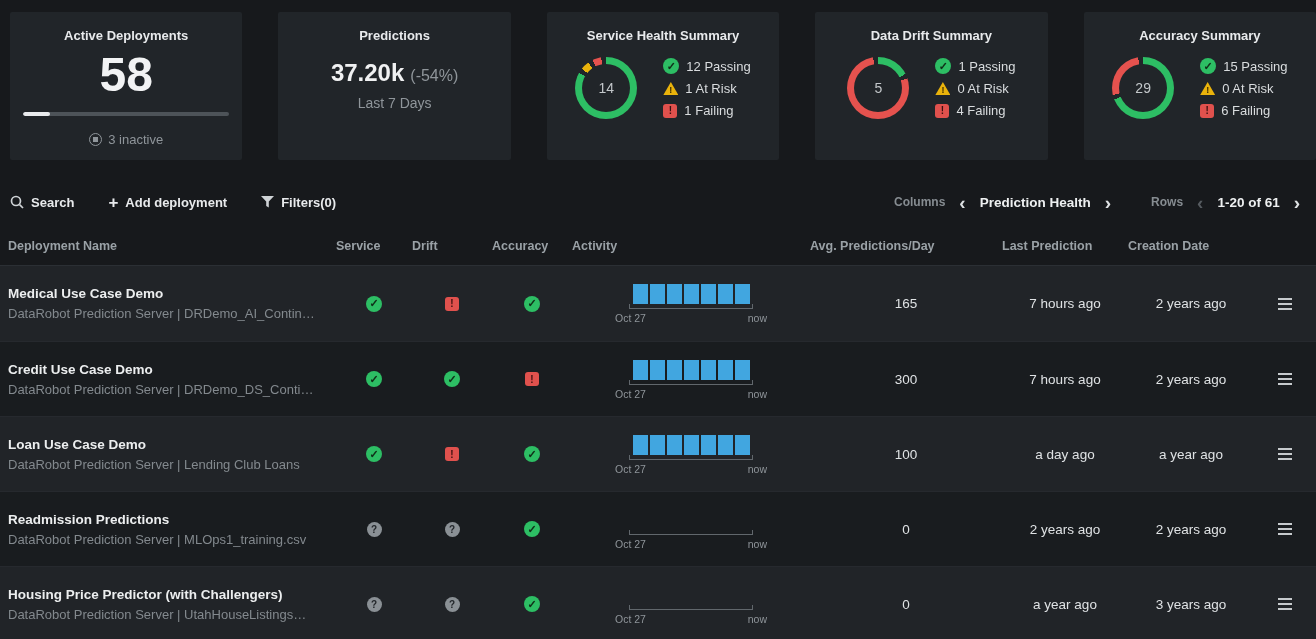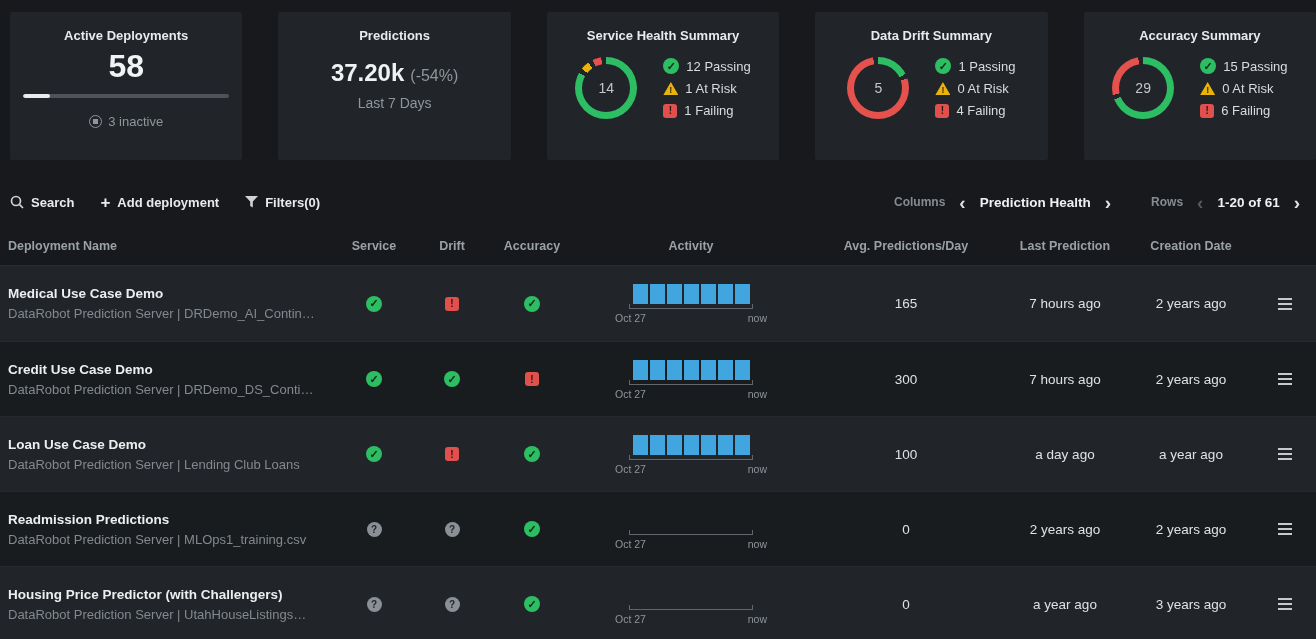--- a/index.html
+++ b/index.html
@@ -10,21 +10,21 @@
     color:#e9ebec;
     -webkit-font-smoothing:antialiased;
   }
   
   .cards { display:flex; gap:36px; padding:12px 0 0 10px; }
   .card {
     width:244px; height:148px; background:#212529; border-radius:2px;
     display:flex; flex-direction:column; align-items:center; padding-top:16px;
   }
   .card-title { font-size:13px; font-weight:bold; color:#e8eaec; }
-  .big-num { font-size:32px; font-weight:bold; color:#f2f3f4; line-height:1.1; margin-top:6px; }
+  .big-num { font-size:48px; font-weight:bold; color:#f2f3f4; line-height:1.1; margin-top:6px; }
   .progress { width:206px; height:4px; background:#4d5358; border-radius:2px; margin-top:10px; position:relative; overflow:hidden; }
   .progress .fill { position:absolute; left:0; top:0; bottom:0; background:#e9ebed; border-radius:2px; }
   .footnote { margin-top:16px; display:flex; align-items:center; gap:6px; color:#8f959a; font-size:13px; }
   .inactive-icon { width:13px; height:13px; border:1px solid #8f959a; border-radius:50%; display:inline-flex; align-items:center; justify-content:center; }
   .inactive-icon::after { content:""; width:5px; height:5px; background:#8f959a; }
   .stat-line { margin-top:16px; display:flex; align-items:baseline; gap:6px; }
   .stat-value { font-size:24px; font-weight:bold; color:#f0f1f2; }
   .stat-delta { font-size:16px; color:#8f959a; }
   .stat-sub { margin-top:8px; font-size:14px; color:#8f959a; }
   
@@ -43,33 +43,33 @@
   .st-pass::after { content:"\2713"; }
   .st-fail { width:14px; height:14px; background:#e0514d; border-radius:3px; color:#3a0f0f; font-size:10px; }
   .st-fail::after { content:"!"; }
   .st-unknown { width:15px; height:15px; background:#8a9095; border-radius:50%; color:#23272b; font-size:10px; }
   .st-unknown::after { content:"?"; }
   .st-warn { width:15px; height:13px; background:#eab30b; clip-path:polygon(50% 0,100% 100%,0 100%);
              color:#3d2c00; font-size:9px; align-items:flex-end; line-height:1.15; border-radius:0; }
   .st-warn::after { content:"!"; }
   
   .toolbar { height:48px; margin-top:18px; padding:0 10px; display:flex; align-items:center; }
-  .tb-left { display:flex; align-items:center; gap:26px; }
+  .tb-left { display:flex; align-items:center; gap:34px; }
   .tb-btn { display:flex; align-items:center; gap:7px; font-size:13px; font-weight:bold; color:#e8eaec; cursor:pointer; }
   .plus-glyph { font-size:17px; font-weight:bold; color:#e8eaec; line-height:1; }
   .tb-right { margin-left:auto; display:flex; align-items:center; gap:12px; padding-right:4px; }
   .tb-label { font-size:12px; color:#868c91; font-weight:bold; }
   .chev { font-size:19px; font-weight:bold; color:#dfe2e4; line-height:1; cursor:pointer; padding:0 2px; }
   .chev.dim { color:#565b60; }
   .tb-value { font-size:13.5px; font-weight:bold; color:#eef0f1; }
   .gap24 { width:14px; }
   
   .grid { display:grid; grid-template-columns:336px 76px 80px 80px 238px 192px 126px 126px 62px; align-items:center; }
   .thead { height:40px; border-bottom:1px solid #2b2f34; }
-  .th { font-size:12.5px; font-weight:bold; color:#9aa1a6; text-align:center; }
+  .th { font-size:12.5px; font-weight:bold; color:#9aa1a6; }
   .th.left { text-align:left; padding-left:8px; }
   .row { height:75px; cursor:pointer; }
   .row:nth-child(odd) { background:#212428; }
   .row:nth-child(even) { background:#191c1f; }
   .row + .row { border-top:1px solid #26292e; }
   .cell { display:flex; align-items:center; justify-content:center; }
   .cell.name { flex-direction:column; align-items:flex-start; justify-content:center; padding-left:8px; overflow:hidden; }
   .dep-name { font-size:13.5px; font-weight:bold; color:#eceeef; white-space:nowrap; }
   .dep-src { font-size:13px; color:#83898e; margin-top:5px; white-space:nowrap; }
   .val { font-size:13.5px; color:#dfe2e4; }

